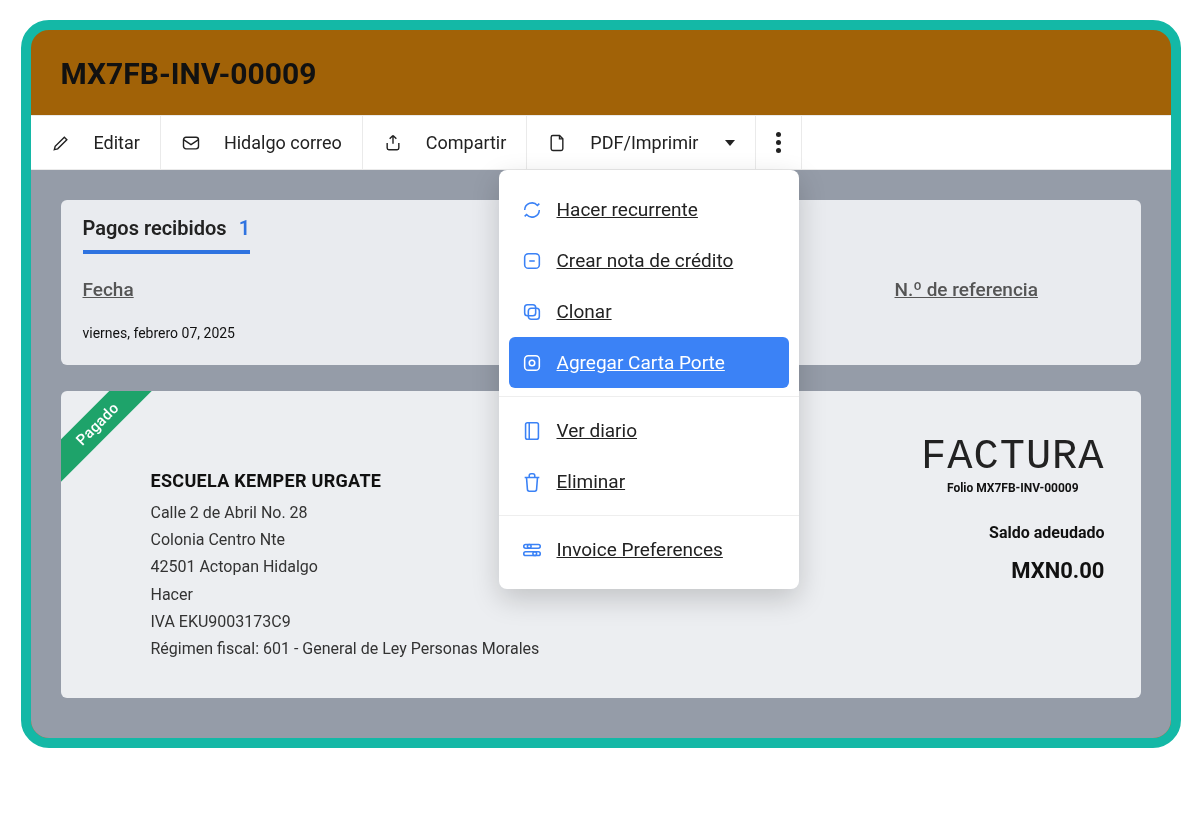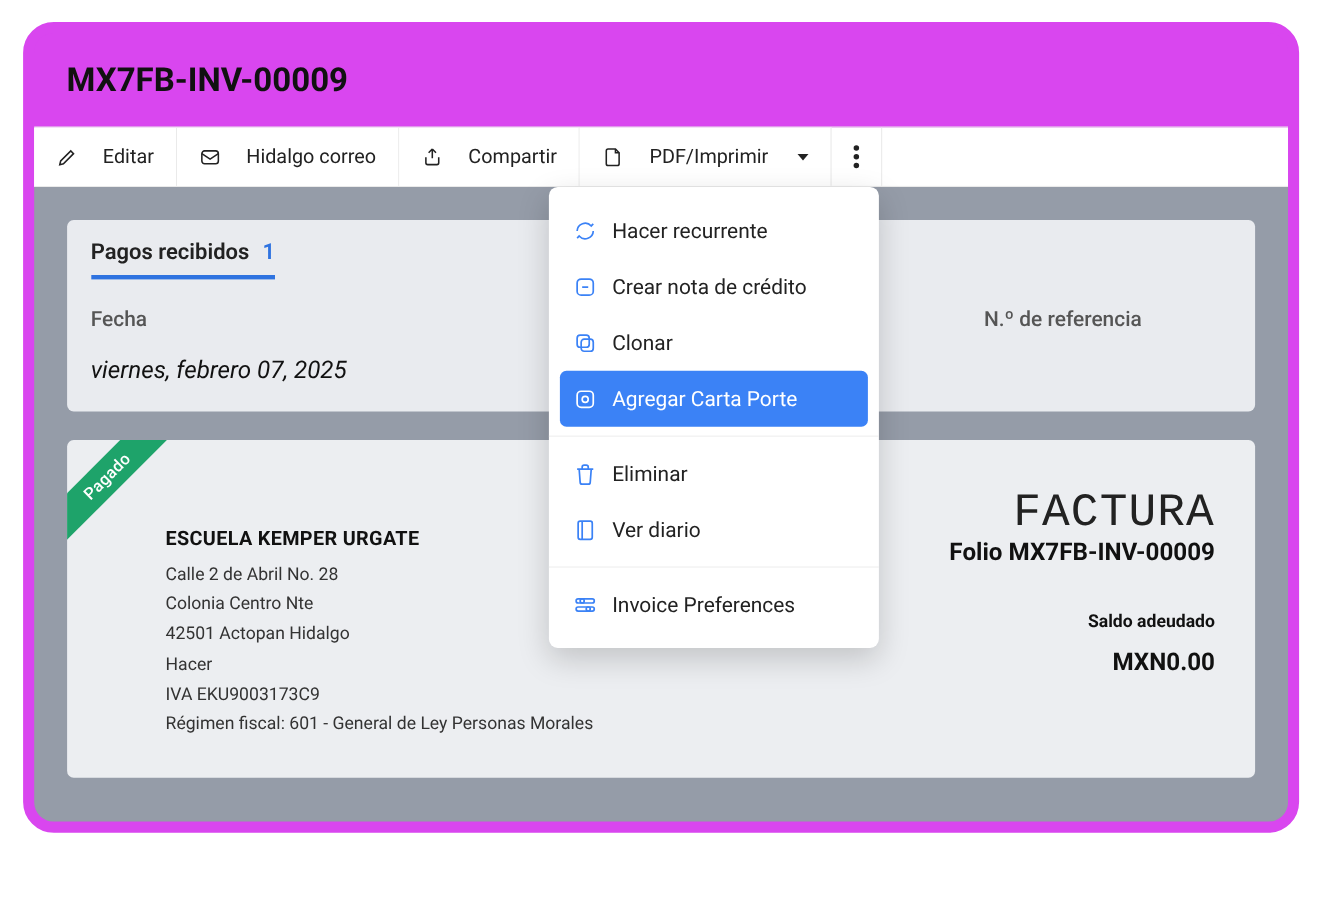--- a/index.html
+++ b/index.html
@@ -8,24 +8,24 @@
     background: #fff;
     width: 1201px;
     height: 832px;
     display:flex;
     align-items:flex-start;
     justify-content:center;
   }
   .frame {
     width: 1160px;
     margin-top: 20px;
-    border: 10px solid #d946ef;
+    border: 10px solid #14b8a6;
     border-radius: 28px;
     overflow: hidden;
-    background:#d946ef;
+    background:#a16207;
     position: relative;
   }
   .header {
     padding: 26px 30px 24px 30px;
     border-bottom: 1px solid #eaeaea;
   }
   .title {
     font-size: 30px;
     font-weight: 700;
     color: #111;
@@ -91,28 +91,28 @@
     align-items:center;
   }
   .tablabel .count { color:#2f73e0; font-weight:600;}
   .cols {
     display:flex;
     margin-top:14px;
     padding:10px 0;
     color:#555;
     font-size:19px;
     font-weight:500;
+    text-decoration:underline;
   }
   .col-date { flex:1; }
   .col-ref { width:240px; text-align:left; }
   .row {
-    font-size:22px;
+    font-size:14px;
     color:#111;
     padding-top:14px;
-    font-style:italic;
   }
   .invoice-card {
     background:#eceef1;
     border-radius:6px;
     padding: 36px 36px 36px 90px;
     position:relative;
     display:flex;
     justify-content:space-between;
     overflow:hidden;
   }
@@ -146,24 +146,25 @@
     padding-top:6px;
   }
   .factura-label {
     font-size:42px;
     font-weight:400;
     color:#222;
     letter-spacing:1px;
     font-family:Liberation Mono, monospace;
   }
   .folio {
-    font-size:22px;
+    font-size:12px;
     font-weight:700;
     color:#111;
-    margin-bottom:40px;
+    margin-bottom:28px;
+    text-align:center;
   }
   .saldo-label { font-size:16px; font-weight:700; color:#111; margin-bottom:16px;}
   .saldo-val { font-size:22px; font-weight:700; color:#111;}
 
   .dropdown {
     position:absolute;
     top: 0px;
     left: 468px;
     width: 300px;
     background:#fff;
@@ -173,20 +174,21 @@
     z-index:10;
   }
   .ditem {
     display:flex;
     align-items:center;
     gap:14px;
     padding: 14px 22px;
     font-size:19px;
     color:#222;
     cursor:pointer;
+    text-decoration:underline;
   }
   .ditem.active {
     background:#3b82f6;
     color:#fff;
     border-radius:6px;
     margin:0 10px;
     padding-left:12px;
   }
   .ditem svg {
     width:22px;height:22px;stroke:#3b82f6;fill:none;stroke-width:1.7;
@@ -268,30 +270,30 @@
       <div class="ditem active">
         <svg viewBox="0 0 24 24">
             <rect x="4" y="4" width="16" height="16" rx="4"></rect>
             <circle cx="12" cy="12" r="3"></circle>
           </svg>
         <span>Agregar Carta Porte</span>
       </div>
       <div class="dsep"></div>
       <div class="ditem">
         <svg viewBox="0 0 24 24">
-            <path d="M4 7h16M9 7V5a2 2 0 012-2h2a2 2 0 012 2v2M6 7l1 13a2 2 0 002 2h6a2 2 0 002-2l1-13"></path>
-          </svg>
-        <span>Eliminar</span>
-      </div>
-      <div class="ditem">
-        <svg viewBox="0 0 24 24">
             <rect x="5" y="3" width="14" height="18" rx="2"></rect>
             <path d="M9 3v18"></path>
           </svg>
         <span>Ver diario</span>
+      </div>
+      <div class="ditem">
+        <svg viewBox="0 0 24 24">
+            <path d="M4 7h16M9 7V5a2 2 0 012-2h2a2 2 0 012 2v2M6 7l1 13a2 2 0 002 2h6a2 2 0 002-2l1-13"></path>
+          </svg>
+        <span>Eliminar</span>
       </div>
       <div class="dsep"></div>
       <div class="ditem">
         <svg viewBox="0 0 24 24">
             <rect x="3" y="6" width="18" height="4" rx="2"></rect>
             <rect x="3" y="14" width="18" height="4" rx="2"></rect>
             <circle cx="9" cy="8" r="2"></circle>
             <circle cx="15" cy="16" r="2"></circle>
           </svg>
         <span>Invoice Preferences</span>

